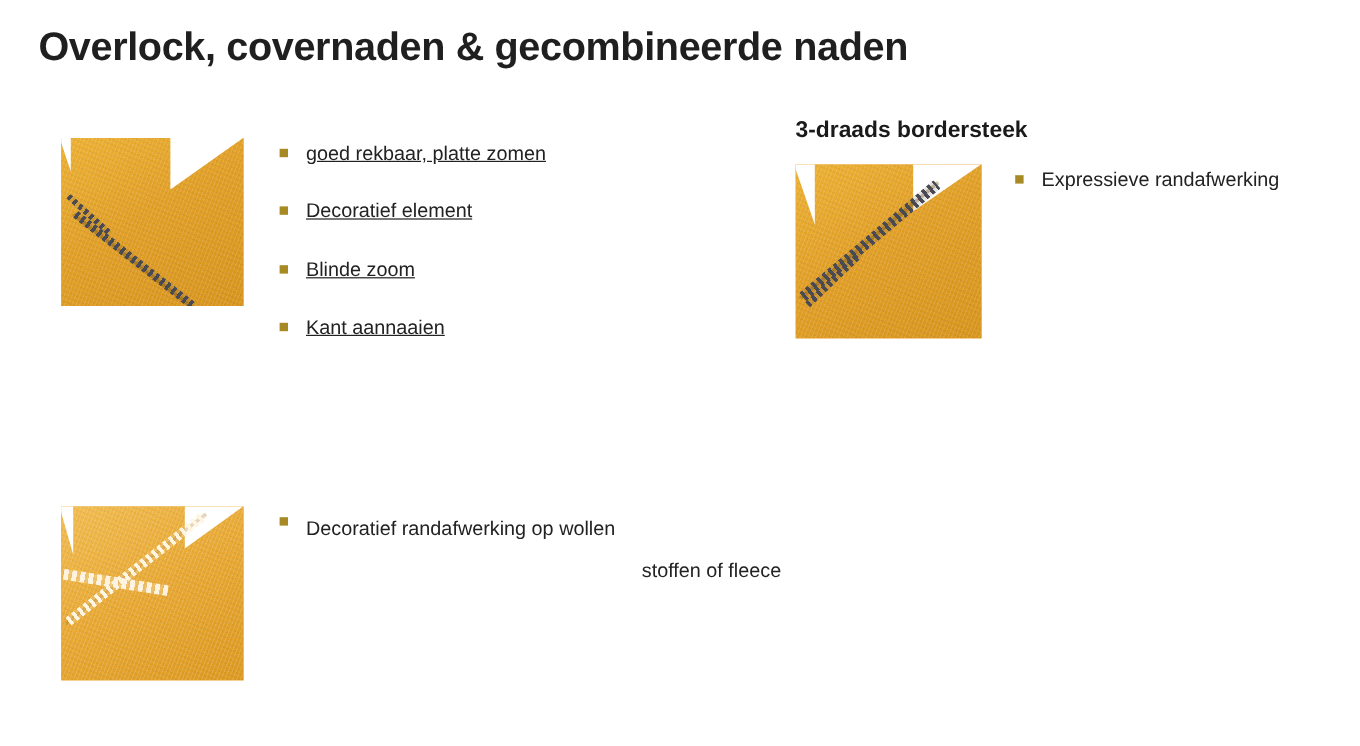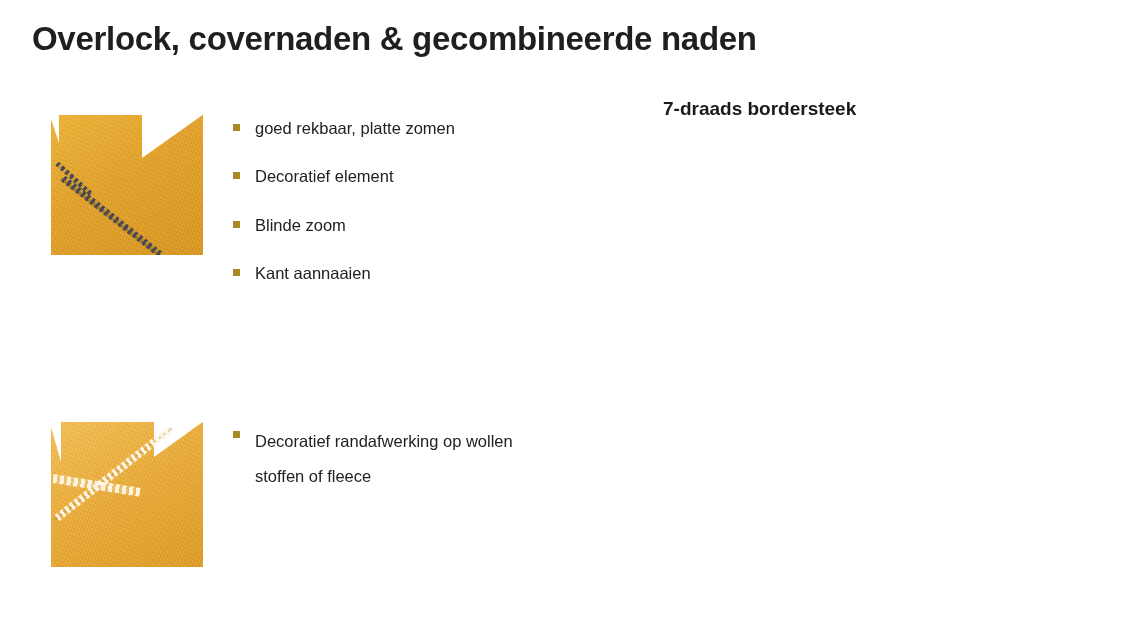--- a/index.html
+++ b/index.html
@@ -134,21 +134,21 @@
     left: 0;
     top: 7px;
     width: 7px;
     height: 7px;
     background: #a78a24;
   }
   ul.bullets li .txt { display: block; }
 
   
   #list-flatlock { margin-left: 30px; margin-top: 2px; }
-  #list-flatlock li { margin-bottom: 26px; }
+  #list-flatlock li { margin-bottom: 26px; text-decoration: underline; }
   #list-flatlock li:last-child { margin-bottom: 0; }
 
   #list-border { margin-left: 28px; margin-top: 2px; }
   #list-border li { margin-bottom: 0; }
 
   #list-wol { margin-left: 30px; margin-top: 2px; }
   #list-wol li { margin-bottom: 0; line-height: 2.12; }
 </style>
 </head>
 <body>
@@ -192,47 +192,72 @@
           </li>
         <li>
             <span class="sq"></span>
             <span class="txt">Kant aannaaien</span>
           </li>
       </ul>
     </div>
   </div>
 
   <div class="section" id="sec-border">
-    <div class="section-title">7-draads bordersteek</div>
-  </div>
-
-  <div class="section" id="sec-wol">
+    <div class="section-title">3-draads bordersteek</div>
     <div class="sec-body">
 
-      <div class="swatch sw-wol">
-        <div class="fabric warm"></div>
-
-        <div class="corner-tl" style="border-width:42px 0 0 12px; border-color:#ffffff transparent transparent transparent;"></div>
-
-        <div class="corner-tr" style="border-width:0 0 36px 50px; border-color: transparent transparent transparent #ffffff;"></div>
-
-        <div class="shadow-line" style="left:4px; top:96px; width:148px; height:3px; transform: rotate(-38deg); background: rgba(150,100,20,0.3);"></div>
-        <div class="stitch cream" style="left:6px; top:92px; width:144px; height:8px; transform: rotate(-38deg);">
-            <div class="line"></div>
-          </div>
-        <div class="stitch cream2" style="left:2px; top:52px; width:88px; height:9px; transform: rotate(9deg);">
+      <div class="swatch sw-border">
+        <div class="fabric"></div>
+
+        <div class="corner-tl" style="border-width:52px 0 0 18px; border-color:#ffffff transparent transparent transparent;"></div>
+
+        <div class="corner-tr" style="border-width:0 0 40px 58px; border-color: transparent transparent transparent #ffffff;"></div>
+
+        <div class="shadow-line" style="left:4px; top:110px; width:150px; height:3px; transform: rotate(-40deg);"></div>
+        <div class="stitch" style="left:6px; top:106px; width:146px; height:9px; transform: rotate(-40deg);">
+            <div class="line"></div>
+          </div>
+        <div class="stitch" style="left:10px; top:114px; width:60px; height:6px; transform: rotate(-44deg);">
             <div class="line"></div>
           </div>
       </div>
 
-      <ul class="bullets" id="list-wol">
-        <li>
-            <span class="sq"></span>
-            <span class="txt">Decoratief randafwerking op wollen</span>
-          </li>
-        <li style="padding-left:22px;">
-            <span class="txt">stoffen of fleece</span>
+      <ul class="bullets" id="list-border">
+        <li>
+            <span class="sq"></span>
+            <span class="txt">Expressieve randafwerking</span>
           </li>
       </ul>
     </div>
   </div>
 
+  <div class="section" id="sec-wol">
+    <div class="sec-body">
+
+      <div class="swatch sw-wol">
+        <div class="fabric warm"></div>
+
+        <div class="corner-tl" style="border-width:42px 0 0 12px; border-color:#ffffff transparent transparent transparent;"></div>
+
+        <div class="corner-tr" style="border-width:0 0 36px 50px; border-color: transparent transparent transparent #ffffff;"></div>
+
+        <div class="shadow-line" style="left:4px; top:96px; width:148px; height:3px; transform: rotate(-38deg); background: rgba(150,100,20,0.3);"></div>
+        <div class="stitch cream" style="left:6px; top:92px; width:144px; height:8px; transform: rotate(-38deg);">
+            <div class="line"></div>
+          </div>
+        <div class="stitch cream2" style="left:2px; top:52px; width:88px; height:9px; transform: rotate(9deg);">
+            <div class="line"></div>
+          </div>
+      </div>
+
+      <ul class="bullets" id="list-wol">
+        <li>
+            <span class="sq"></span>
+            <span class="txt">Decoratief randafwerking op wollen</span>
+          </li>
+        <li style="padding-left:22px;text-align:right;">
+            <span class="txt">stoffen of fleece</span>
+          </li>
+      </ul>
+    </div>
+  </div>
+
 </div>
 
 </body></html>

